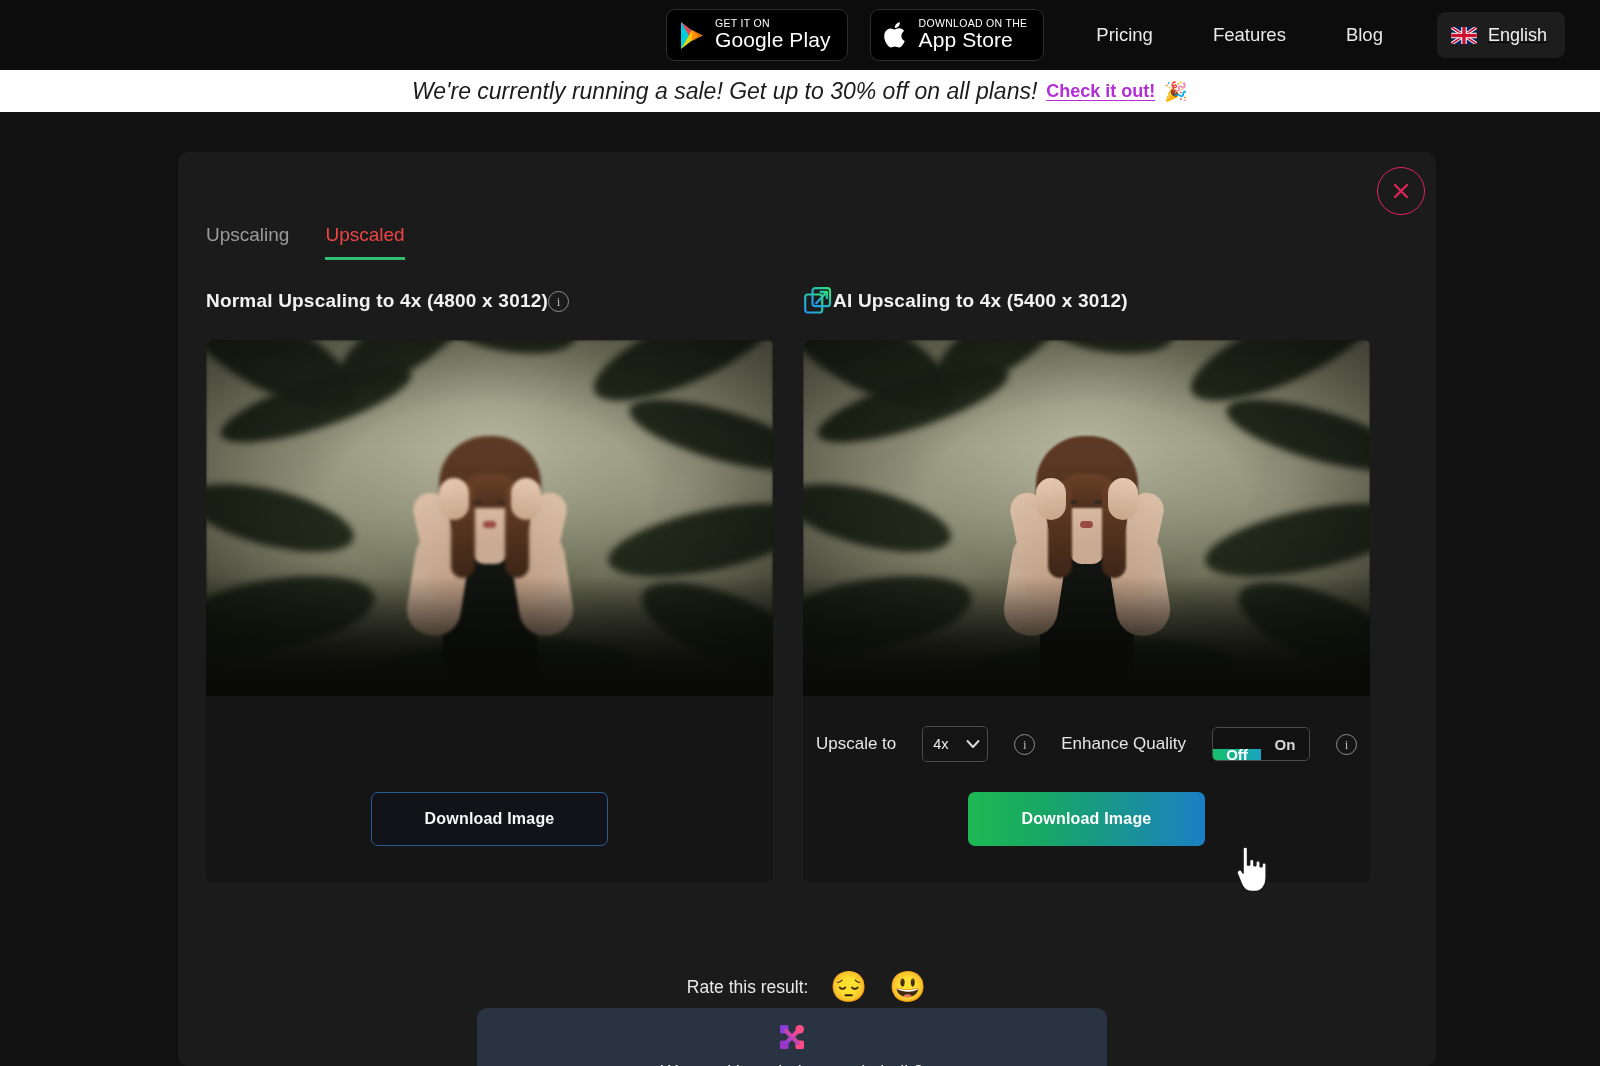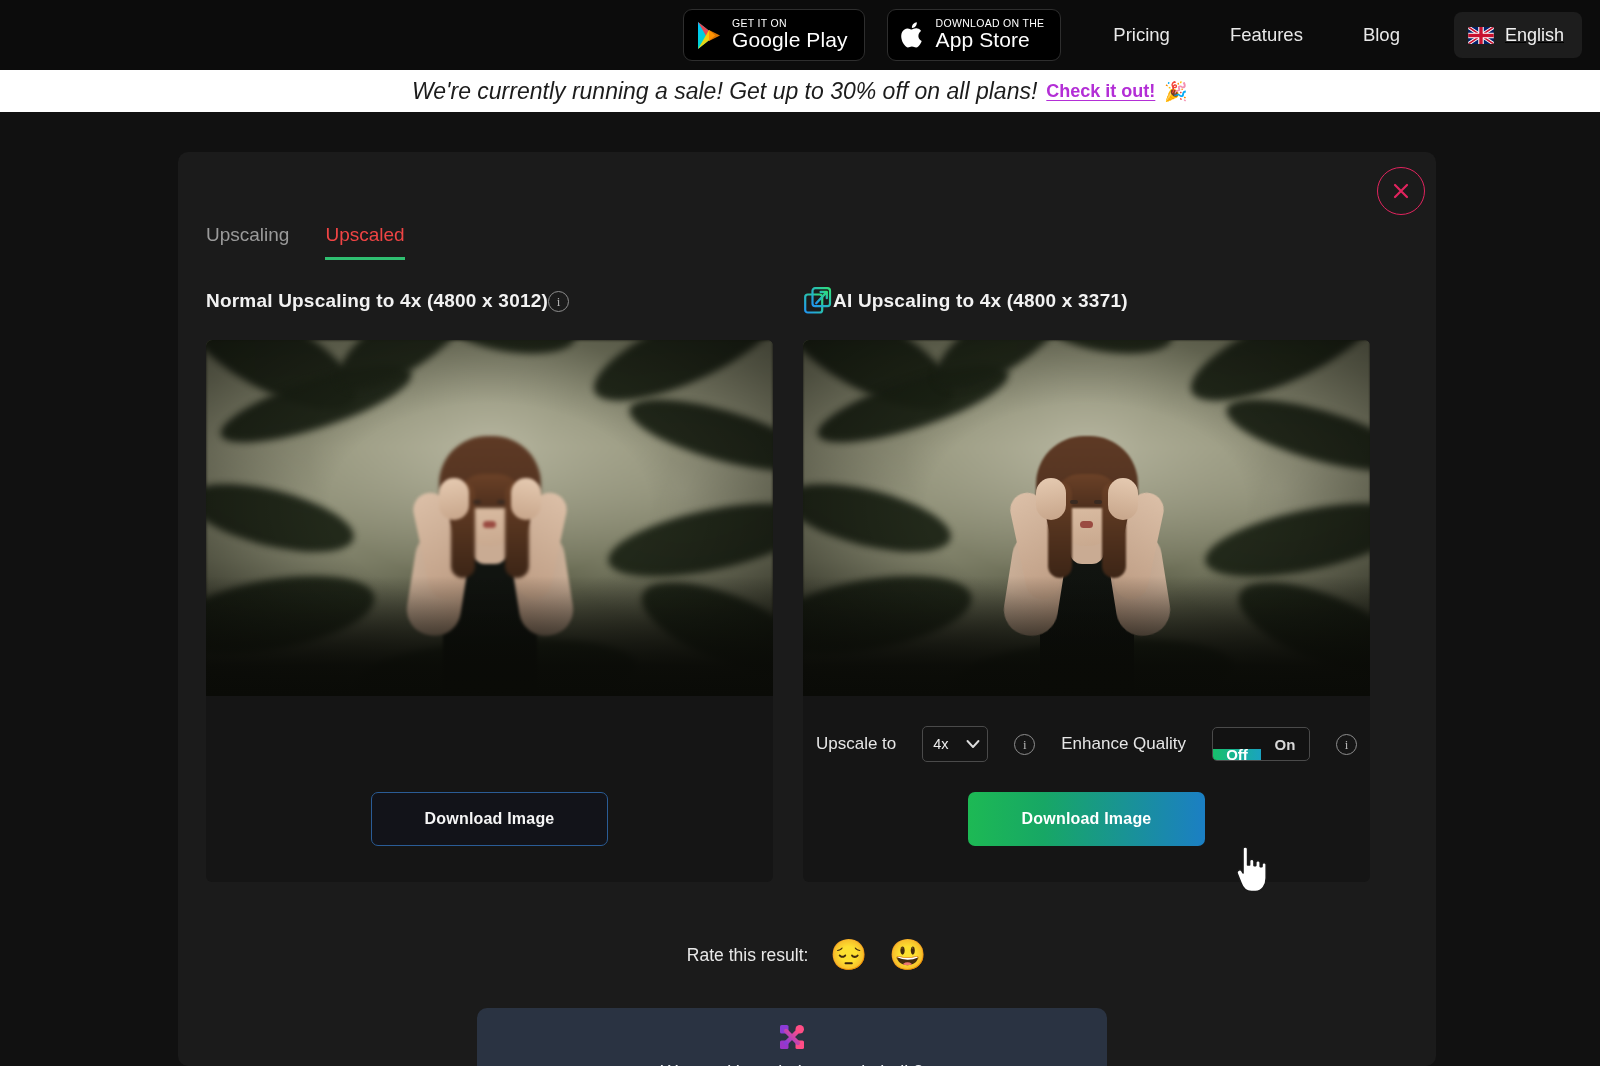--- a/index.html
+++ b/index.html
@@ -8,21 +8,21 @@
     background: #111111;
     font-family: "Liberation Sans", sans-serif;
     overflow: hidden;
   }
 
   
   .topnav {
     position: absolute; left: 0; top: 0; width: 1600px; height: 70px;
     background: #0c0c0c;
     display: flex; align-items: center; justify-content: flex-end;
-    padding-right: 18px;
+    padding-right: 35px;
   }
   .store-badge {
     height: 52px; background: #000; border: 1px solid #2e2e2e;
     border-radius: 9px; display: flex; align-items: center;
     padding: 0 16px 0 12px; margin-right: 22px; cursor: pointer;
   }
   .store-badge .glyph { margin-right: 10px; display:flex; align-items:center; }
   .store-badge .txt { display: flex; flex-direction: column; line-height: 1.05; }
   .store-badge .small {
     color: #fff; font-size: 10.5px; letter-spacing: .3px;
@@ -242,21 +242,21 @@
   .btn.primary {
     background: linear-gradient(90deg,#1db954 0%, #17a765 32%, #1b7fc4 100%);
     color: #ffffff; border: none;
   }
 
   
   .spacer96 { height: 96px; width: 100%; }
 
   
   .rate {
-    position: absolute; left: 0; top: 788px; width: 1258px;
+    position: absolute; left: 0; top: 820px; width: 1258px;
     display: flex; align-items: center; justify-content: center; gap: 22px;
   }
   .rate .lbl { color: #e8e8e8; font-size: 17.5px; }
   .rate .emo { font-size: 30px; line-height: 1; cursor: pointer; }
 
   
   .bulk {
     position: absolute; left: 299px; top: 856px; width: 630px; height: 98px;
     background: #2a3342; border-radius: 10px 10px 0 0;
     display: flex; flex-direction: column; align-items: center; padding-top: 14px;
@@ -407,21 +407,21 @@
                   <stop offset="0" stop-color="#2196f3"></stop>
                     <stop offset="1" stop-color="#2fe07a"></stop>
                 </linearGradient>
               </defs>
               <rect x="2.2" y="8.5" width="17" height="18" rx="2.6" fill="none" stroke="url(#aiG)" stroke-width="2.2"></rect>
               <rect x="9.5" y="2.2" width="17.5" height="18" rx="2.6" fill="none" stroke="url(#aiG)" stroke-width="2.2"></rect>
               <path d="M13.2 17.2 L23.2 6.6" stroke="url(#aiG)" stroke-width="2.3" stroke-linecap="round"></path>
               <path d="M17.6 6.0 L23.8 6.0 L23.8 12.2" fill="none" stroke="url(#aiG)" stroke-width="2.3" stroke-linecap="round" stroke-linejoin="round"></path>
             </svg>
           </span>
-          <span class="panel-title">AI Upscaling to 4x (4800 x 3371)</span>
+          <span class="panel-title">AI Upscaling to 4x (5400 x 3012)</span>
         </div>
 
         <div class="card right">
           <div class="photo">
             <div class="sky"></div>
             <div class="fronds">
               <div class="frond" style="left:-30px;top:-20px;width:190px;height:70px;transform:rotate(28deg);"></div>
               <div class="frond" style="left:10px;top:40px;width:200px;height:48px;transform:rotate(-18deg);"></div>
               <div class="frond" style="left:-20px;top:150px;width:170px;height:56px;transform:rotate(14deg);"></div>
               <div class="frond" style="left:-40px;top:240px;width:210px;height:70px;transform:rotate(-10deg);"></div>

